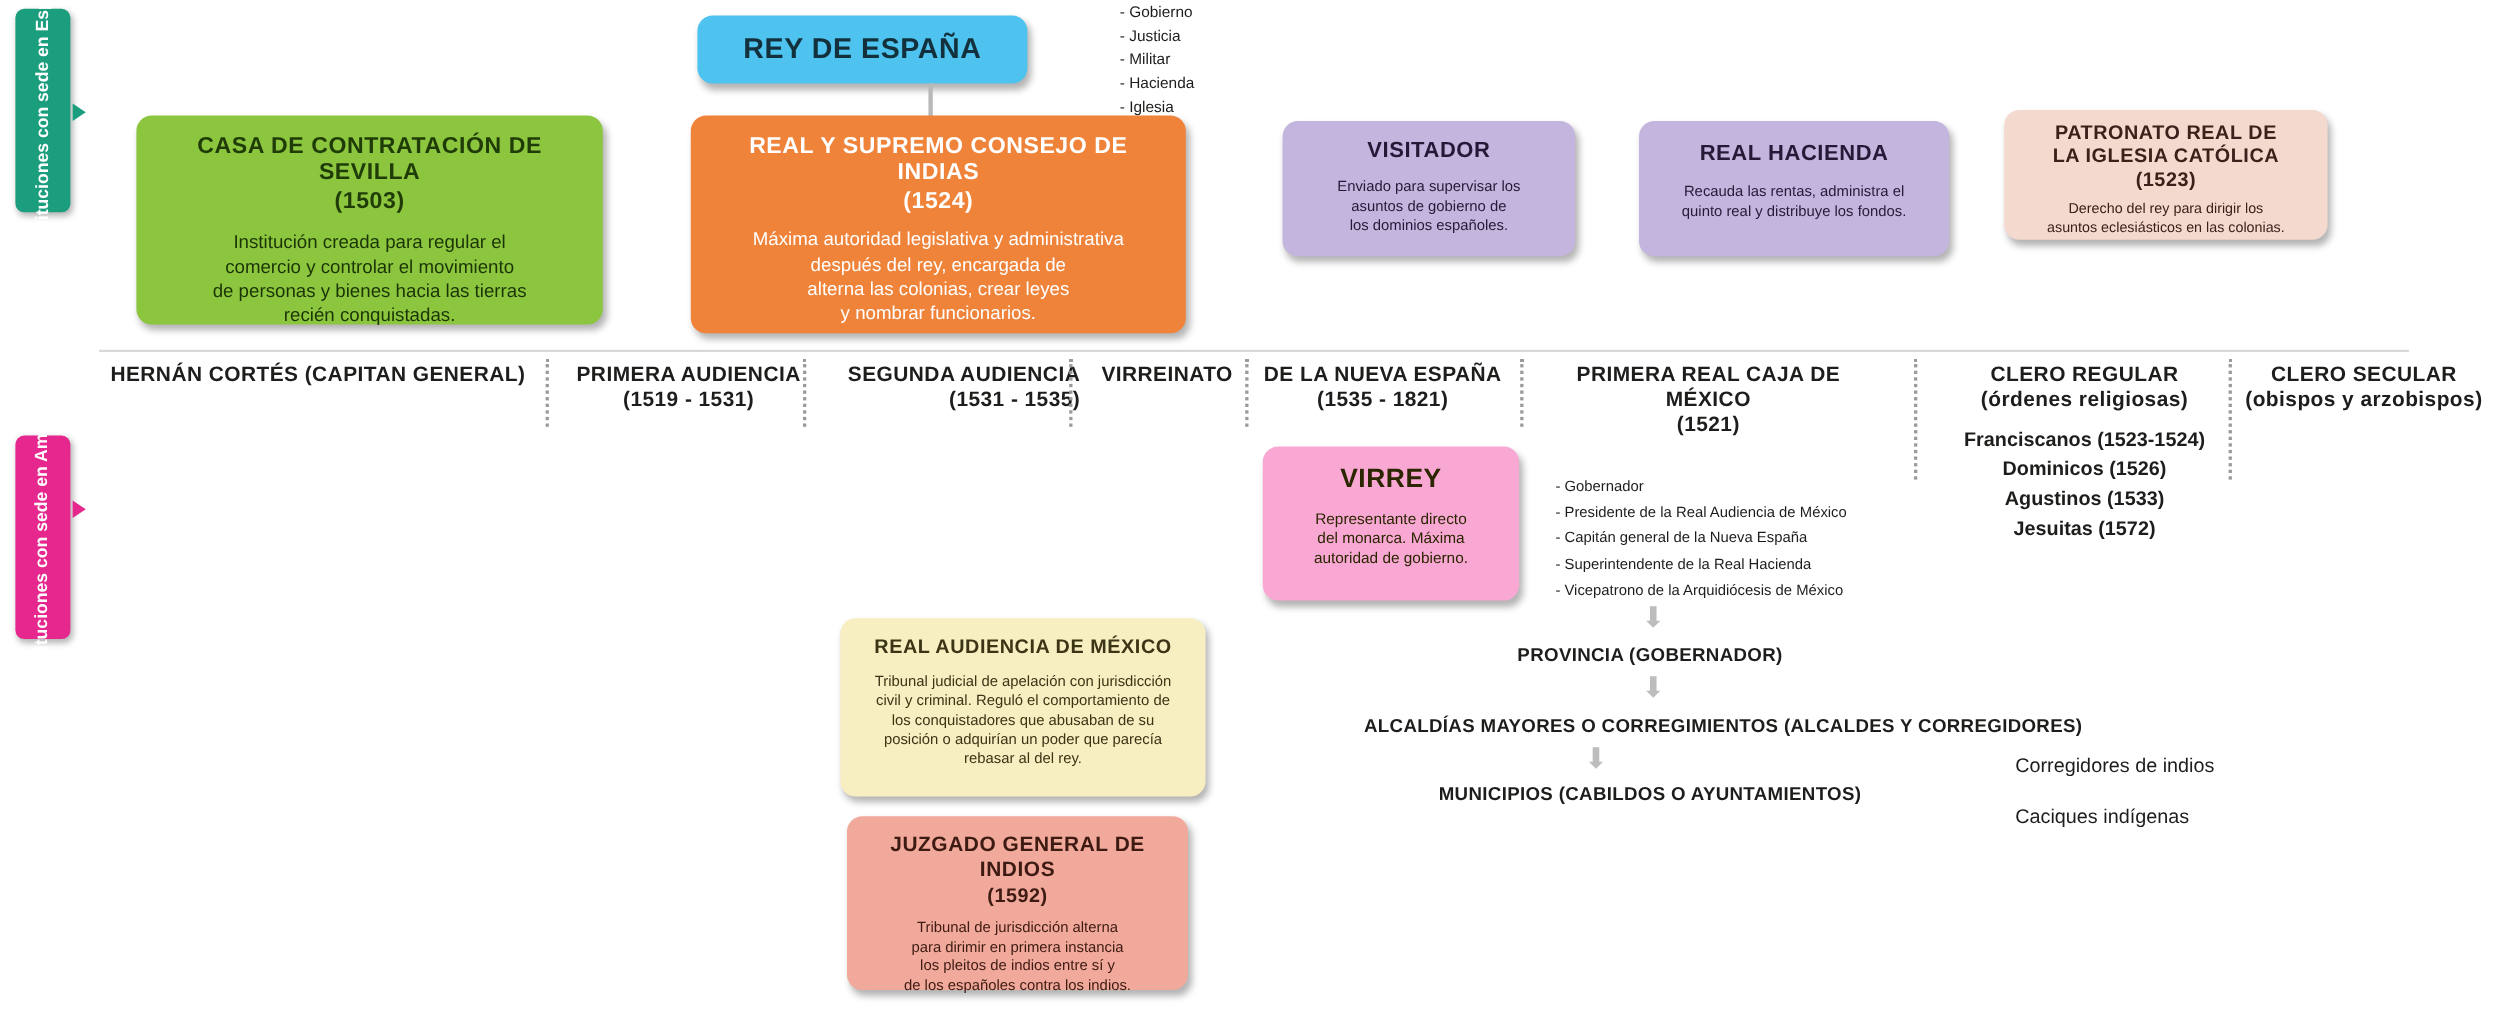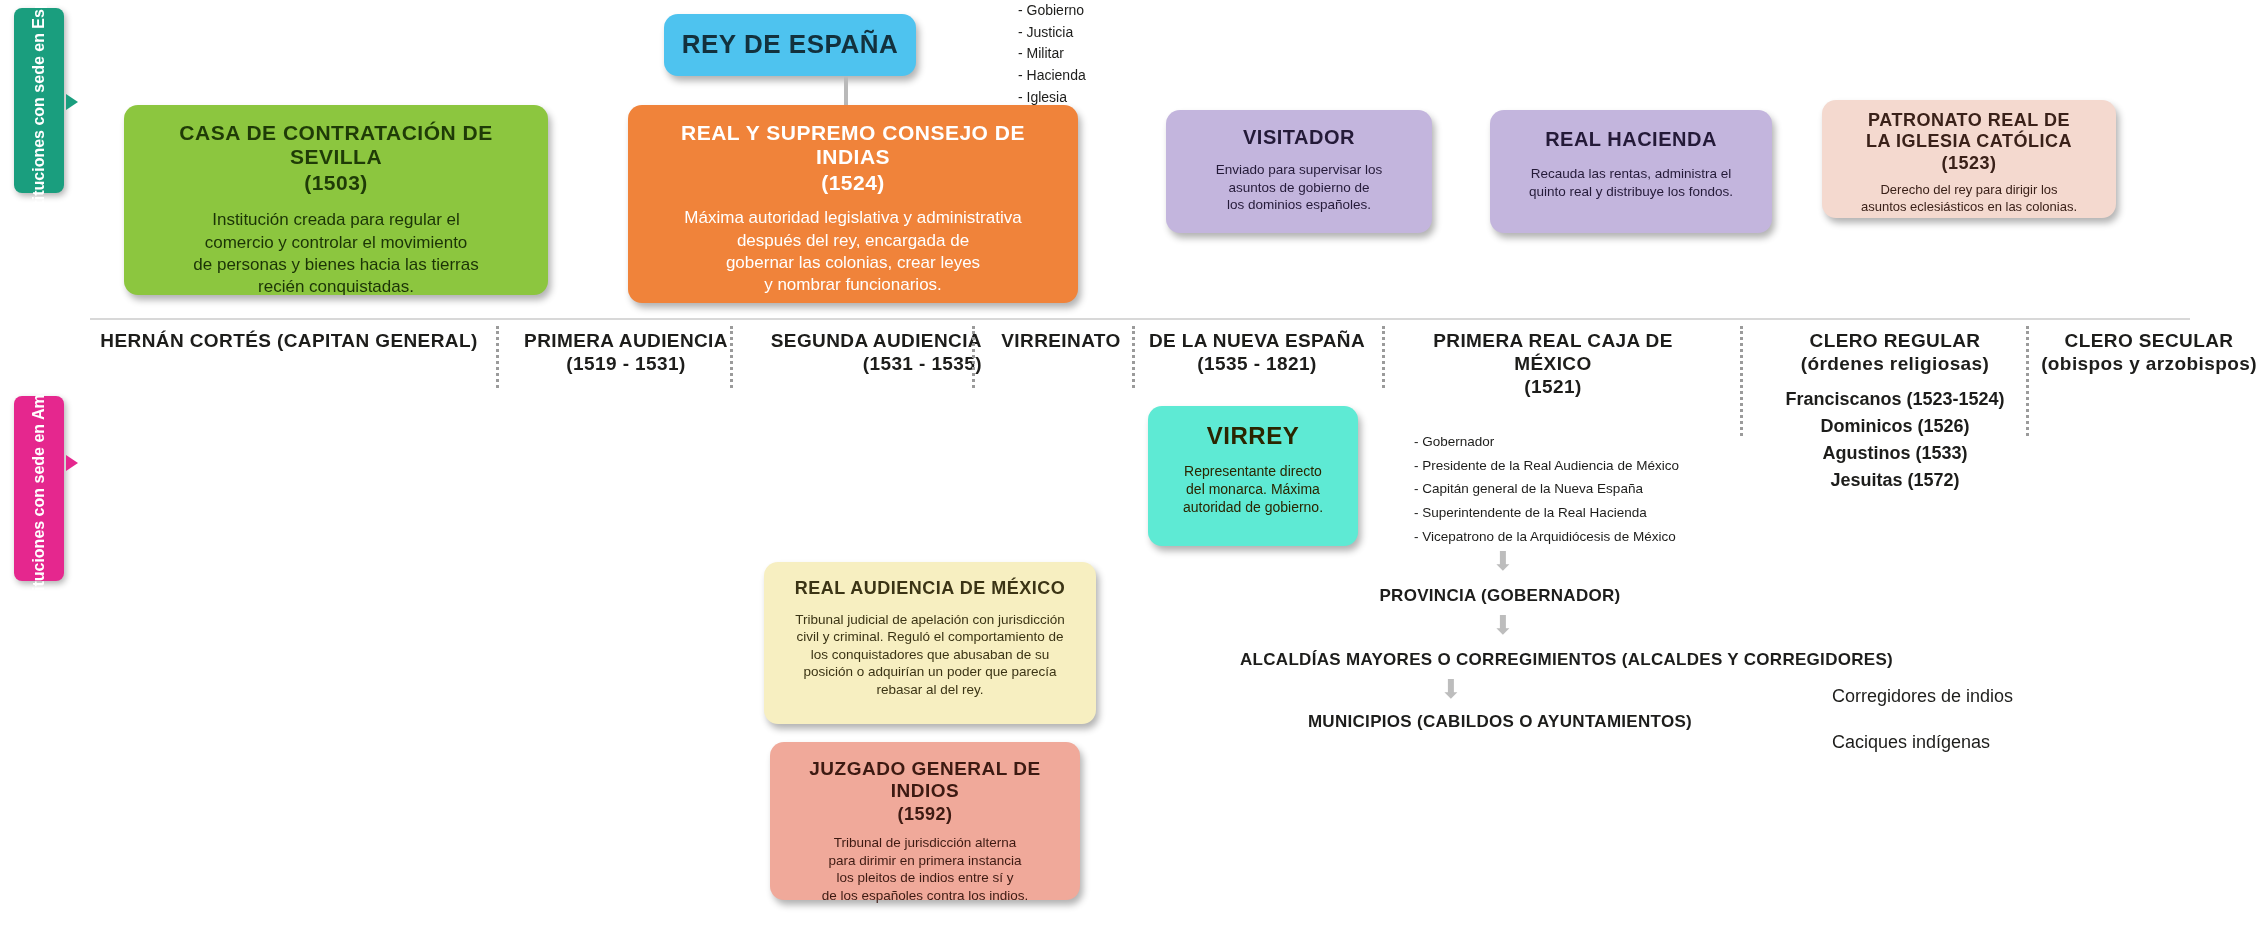--- a/index.html
+++ b/index.html
@@ -132,21 +132,21 @@
   <div style="position:absolute; left:66px; top:94px; width:0; height:0;
               border-top:8px solid transparent; border-bottom:8px solid transparent; border-left:12px solid #1a9e7e;"></div>
 
   <div class="sidetab" style="left:14px; top:396px; width:50px; height:185px; background:#e5278e;">
     <div class="vert">Instituciones con sede
 en América</div>
   </div>
   <div style="position:absolute; left:66px; top:455px; width:0; height:0;
               border-top:8px solid transparent; border-bottom:8px solid transparent; border-left:12px solid #e5278e;"></div>
 
-  <div class="node card" style="left:664px; top:14px; width:252px; height:62px; background:#4ec3ef; display:flex; align-items:center; justify-content:center;">
+  <div class="node card" style="left:634px; top:14px; width:300px; height:62px; background:#4ec3ef; display:flex; align-items:center; justify-content:center;">
     <div class="title" style="font-size:26px; color:#13313d;">REY DE ESPAÑA</div>
   </div>
 
   <div class="bullets" style="left:982px; top:0px; font-size:14px; color:#1d1d1b; line-height:1.55;">
     <div>- Gobierno</div>
     <div>- Justicia</div>
     <div>- Militar</div>
     <div>- Hacienda</div>
     <div>- Iglesia</div>
   </div>
@@ -160,21 +160,21 @@
 comercio y controlar el movimiento
 de personas y bienes hacia las tierras
 recién conquistadas.</div>
   </div>
 
   <div class="node card" style="left:628px; top:105px; width:450px; height:198px; background:#f0833a; color:#ffffff; padding-top:16px;">
     <div class="title" style="font-size:21px;">REAL Y SUPREMO CONSEJO DE INDIAS</div>
     <div class="title" style="font-size:21px; margin-top:2px;">(1524)</div>
     <div class="sub" style="font-size:17px; margin-top:12px; white-space:pre-line;">Máxima autoridad legislativa y administrativa
 después del rey, encargada de
-gobernar las colonias, crear leyes
+alterna las colonias, crear leyes
 y nombrar funcionarios.</div>
   </div>
 
   <div class="node card" style="left:1166px; top:110px; width:266px; height:123px; background:#c3b5dd; color:#241a38; padding-top:16px;">
     <div class="title" style="font-size:20px;">VISITADOR</div>
     <div class="sub" style="font-size:13.5px; margin-top:12px; white-space:pre-line;">Enviado para supervisar los
 asuntos de gobierno de
 los dominios españoles.</div>
   </div>
 
@@ -240,21 +240,21 @@
     <span class="l2">(obispos y arzobispos)</span>
   </div>
 
   <div class="plainlist" style="left:1752px; top:386px; width:286px;">
     <div>Franciscanos (1523-1524)</div>
     <div>Dominicos (1526)</div>
     <div>Agustinos (1533)</div>
     <div>Jesuitas (1572)</div>
   </div>
 
-  <div class="node card" style="left:1148px; top:406px; width:210px; height:140px; background:#5eead4; color:#2b2500; padding-top:16px;">
+  <div class="node card" style="left:1148px; top:406px; width:233px; height:140px; background:#f9a8d4; color:#2b2500; padding-top:16px;">
     <div class="title" style="font-size:24px;">VIRREY</div>
     <div class="sub" style="font-size:14px; margin-top:12px; white-space:pre-line;">Representante directo
 del monarca. Máxima
 autoridad de gobierno.</div>
   </div>
 
   <div class="bullets" style="left:1378px; top:430px; font-size:13.5px; line-height:1.75;">
     <div>- Gobernador</div>
     <div>- Presidente de la Real Audiencia de México</div>
     <div>- Capitán general de la Nueva España</div>

